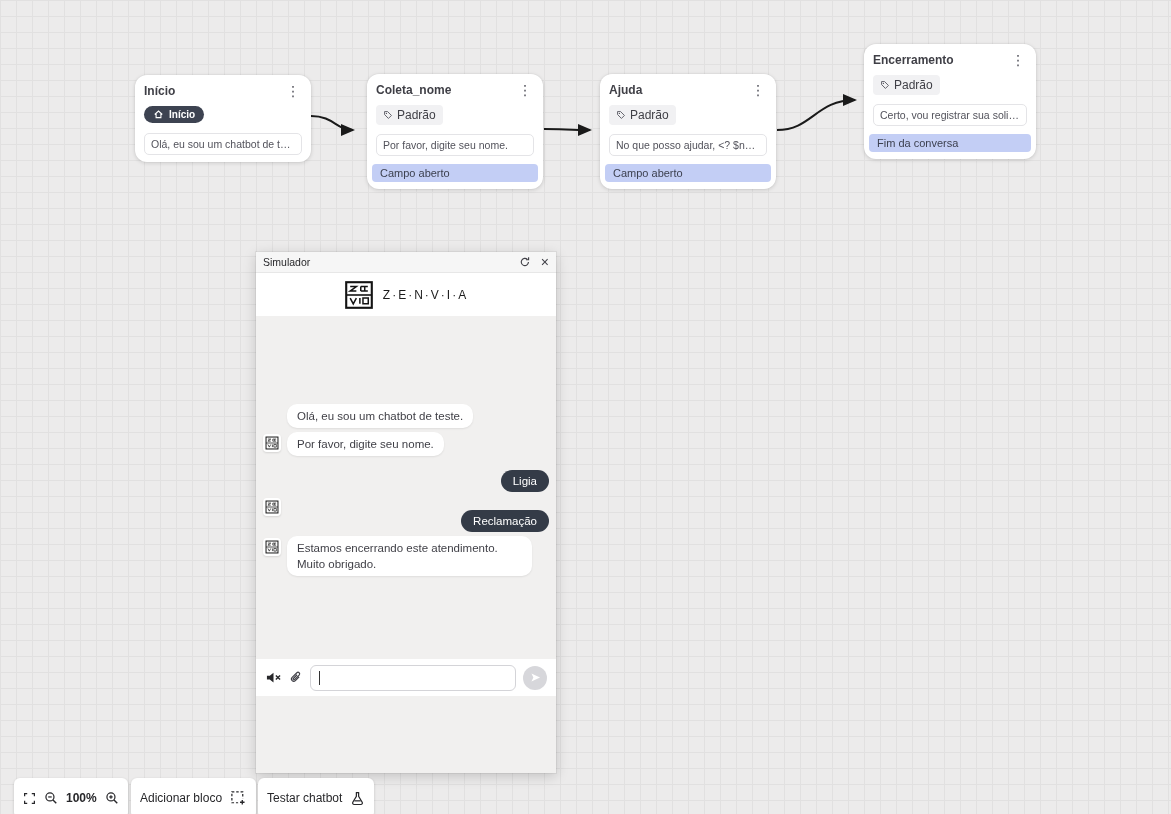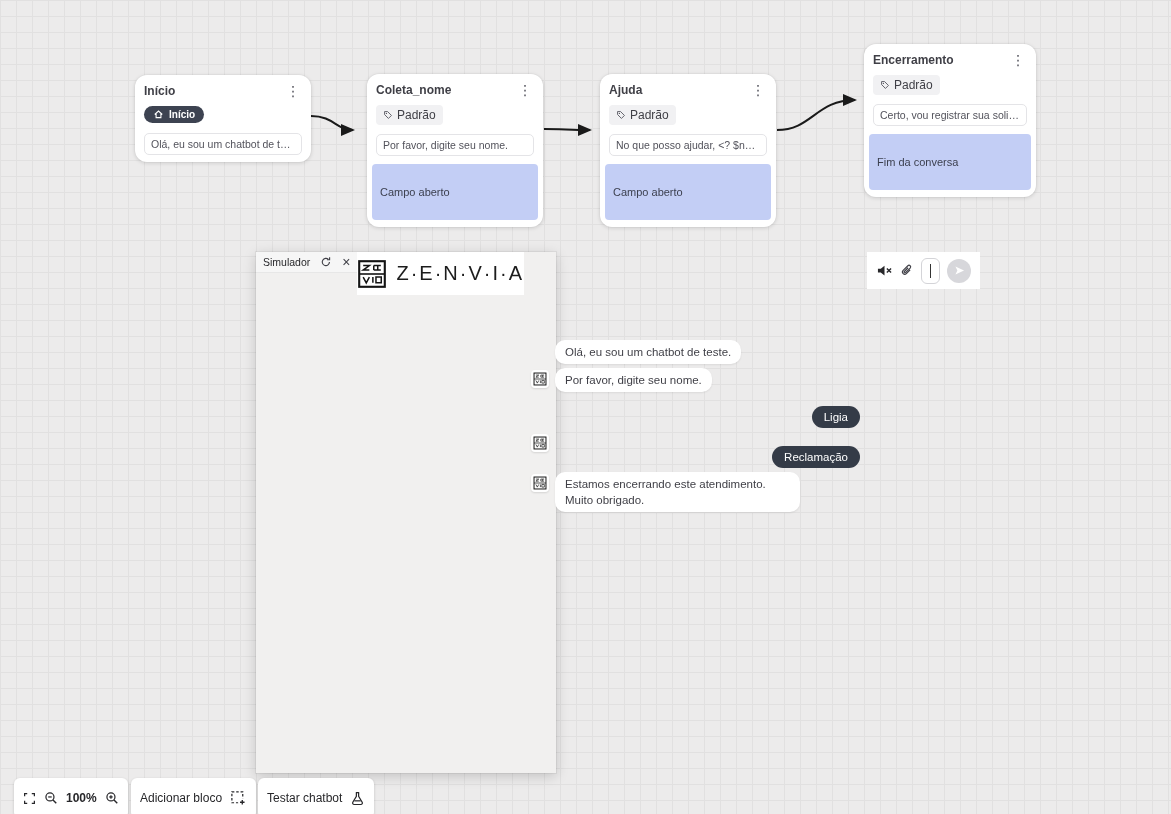--- a/index.html
+++ b/index.html
@@ -35,41 +35,41 @@
     background:#f1f1f3; color:#3f3f46; border-radius:4px;
     padding:3px 7px; font-size:12px; font-weight:500;
   }
   .node-message {
     margin-top:9px; border:1px solid #e4e4e7; border-radius:5px;
     padding:4px 6px; font-size:10.5px; color:#52525b;
     white-space:nowrap; overflow:hidden; text-overflow:ellipsis; background:#fff;
   }
   .node-footer {
     margin:8px -4px 0; background:#c3cef5; color:#3b3f4e;
-    border-radius:4px; padding:22px 8px; font-size:11px; font-weight:500;
+    border-radius:4px; padding:3px 8px; font-size:11px; font-weight:500;
   }
 
   
   .simulator {
     position:absolute; left:256px; top:252px; width:300px; height:521px;
     background:#f1f0ef; box-shadow:0 3px 12px rgba(0,0,0,.18), 0 0 0 1px rgba(0,0,0,.05);
-    display:flex; flex-direction:row;
+    display:flex; flex-direction:column;
   }
   .sim-titlebar {
     height:21px; flex:0 0 21px; background:#f6f6f6; border-bottom:1px solid #e7e7e7;
     display:flex; align-items:center; padding:0 7px; gap:10px;
   }
   .sim-title { flex:1; font-size:10.5px; color:#27272a; }
   .sim-icon-btn { cursor:pointer; display:flex; align-items:center; color:#3f3f46; }
   .sim-close { font-size:14px; line-height:1; color:#3f3f46; }
   .sim-logobar {
     height:43px; flex:0 0 43px; background:#fff;
     display:flex; align-items:center; justify-content:center; gap:9px;
   }
-  .brand-text { font-size:20px; letter-spacing:2px; color:#1c1c1c; font-weight:500; }
+  .brand-text { font-size:12px; letter-spacing:2px; color:#1c1c1c; font-weight:500; }
   .chat { height:343px; flex:0 0 343px; padding:88px 7px 0; overflow:hidden; }
   .msg-row { display:flex; margin-bottom:4px; position:relative; }
   .msg-row.bot { padding-left:24px; }
   .msg-row.user { justify-content:flex-end; }
   .msg-row.gap { margin-top:14px; }
   .chat-avatar {
     position:absolute; left:0; top:2px; width:18px; height:18px;
     background:#fff; border-radius:4px; box-shadow:0 1px 2px rgba(0,0,0,.12);
     display:flex; align-items:center; justify-content:center;
   }

